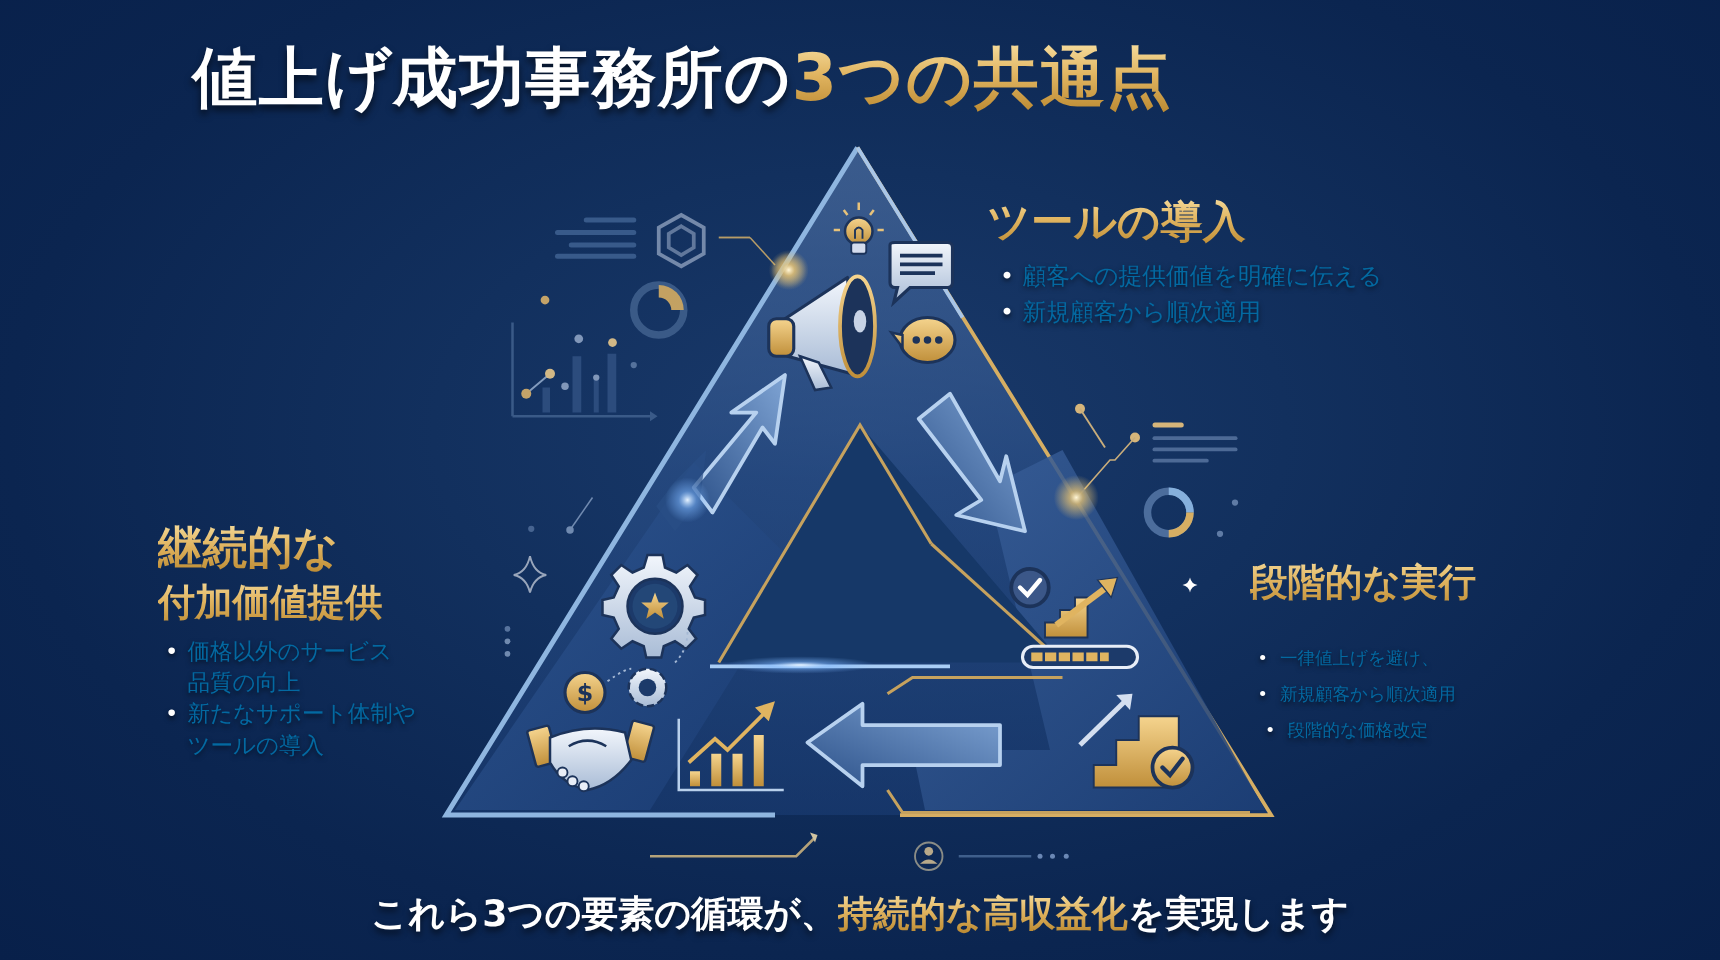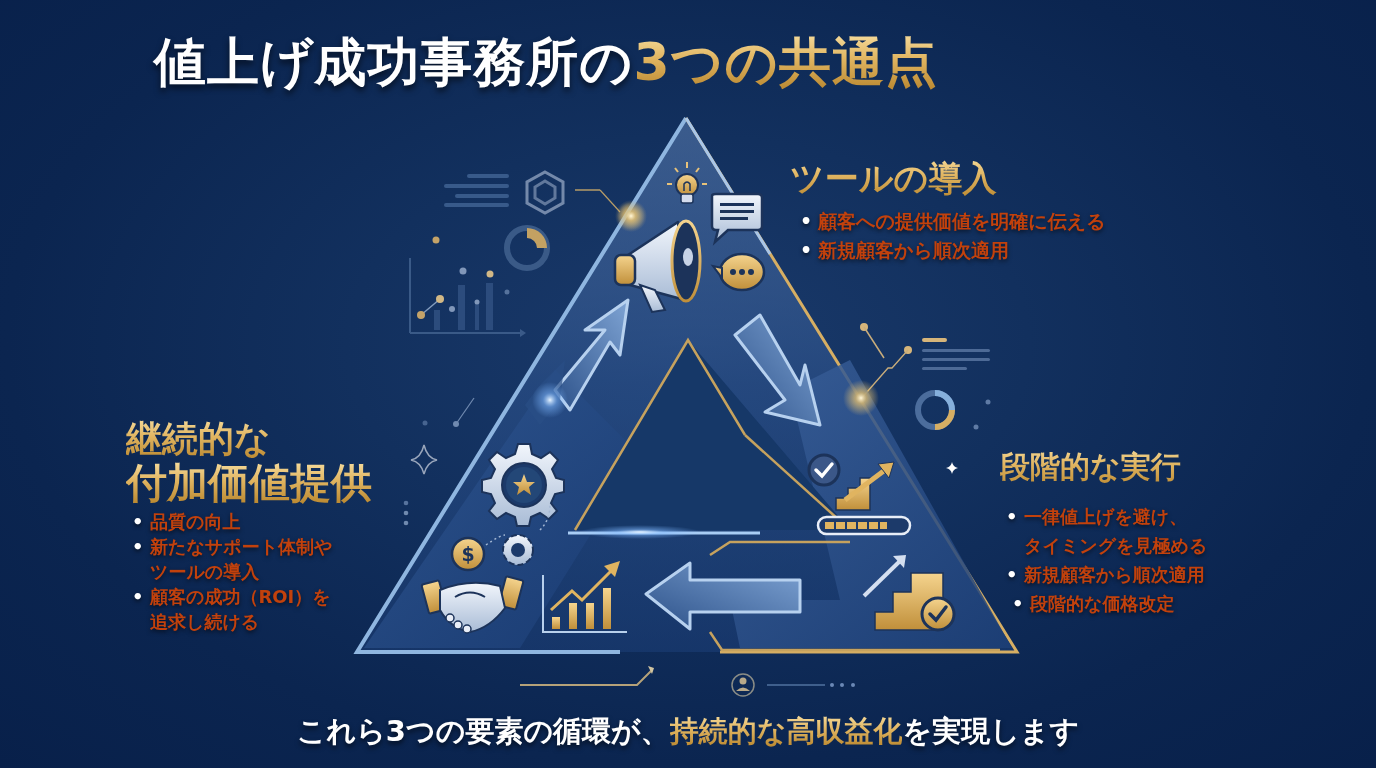--- a/index.html
+++ b/index.html
@@ -13,21 +13,21 @@
     left:0; top:28px; width:1092px; text-align:center;
     font-size:52px; font-weight:bold; color:#ffffff; letter-spacing:1px;
     text-shadow: 0 4px 6px rgba(0,0,0,0.6);
   }
   .gold {
     background: linear-gradient(180deg, #f7deA0 0%, #e0b460 45%, #b8862e 100%);
     -webkit-background-clip:text; background-clip:text; color:transparent;
     text-shadow:none;
   }
   .heading { font-weight:bold; font-size:36px; line-height:44px; }
-  .bullets { list-style:none; margin:0; padding:0; color:#c2410c; font-weight:bold; font-size:19px; line-height:29px; text-shadow:0 2px 4px rgba(0,0,0,0.6); }
+  .bullets { list-style:none; margin:0; padding:0; color:#0369a1; font-weight:normal; font-size:19px; line-height:29px; text-shadow:0 2px 4px rgba(0,0,0,0.6); }
   .bullets li { position:relative; padding-left:20px; }
   .bullets li::before { content:"•"; position:absolute; left:2px; top:0; color:#ffffff; }
   .bullets li .cont { display:block; }
   .footer {
     left:0; top:712px; width:1376px; text-align:center;
     font-size:29px; font-weight:bold; color:#ffffff; text-shadow:0 3px 5px rgba(0,0,0,0.6);
   }
   svg { position:absolute; left:0; top:0; }
 </style>
 </head>
@@ -288,42 +288,38 @@
 <div class="abs" style="left:790px; top:156px;">
   <div class="heading gold" style="font-size:34px;">ツールの導入</div>
   <ul class="bullets" style="margin-top:7px; margin-left:8px;">
     <li><span>顧客への提供価値を明確に伝える</span></li>
     <li><span>新規顧客から順次適用</span></li>
   </ul>
 </div>
 
 <div class="abs" style="left:126px; top:417px;">
   <div class="heading gold" style="font-size:36px; line-height:44px;">継続的な</div>
-  <div class="heading gold" style="font-size:41px; line-height:44px;">付加価値提供</div>
+  <div class="heading gold" style="font-size:30px; line-height:44px;">付加価値提供</div>
   <ul class="bullets" style="margin-top:4px; margin-left:4px; font-size:18px; line-height:25px;">
     <li>
+      <span class="cont">価格以外のサービス</span>
       <span class="cont">品質の向上</span>
     </li>
     <li>
       <span class="cont">新たなサポート体制や</span>
       <span class="cont">ツールの導入</span>
     </li>
-    <li>
-      <span class="cont">顧客の成功（ROI）を</span>
-      <span class="cont">追求し続ける</span>
-    </li>
   </ul>
 </div>
 
 <div class="abs" style="left:1000px; top:445px;">
   <div class="heading gold" style="font-size:30px;">段階的な実行</div>
-  <ul class="bullets" style="margin-top:13px; margin-left:4px; font-size:18px; line-height:29px;">
+  <ul class="bullets" style="margin-top:24px; margin-left:4px; font-size:14px; line-height:29px;">
     <li>
       <span class="cont">一律値上げを避け、</span>
-      <span class="cont">タイミングを見極める</span>
     </li>
     <li>
       <span class="cont">新規顧客から順次適用</span>
     </li>
     <li style="margin-left:6px;">
       <span class="cont">段階的な価格改定</span>
     </li>
   </ul>
 </div>
 

